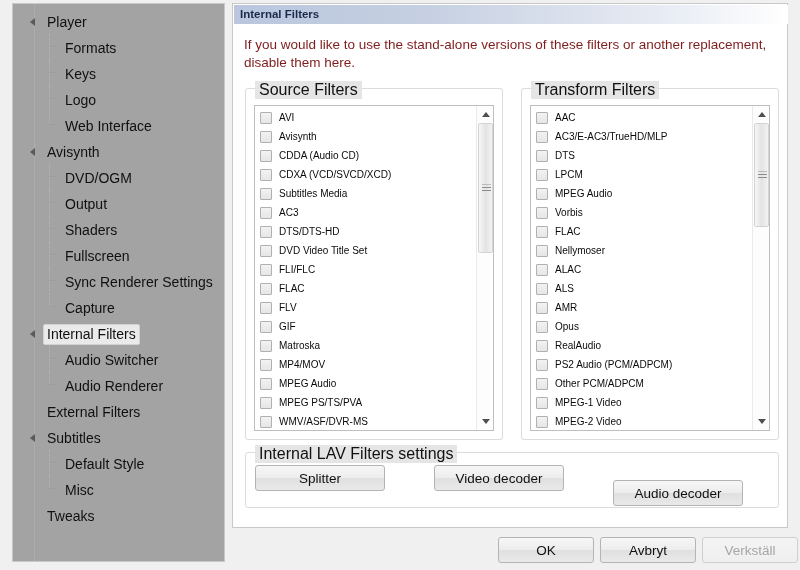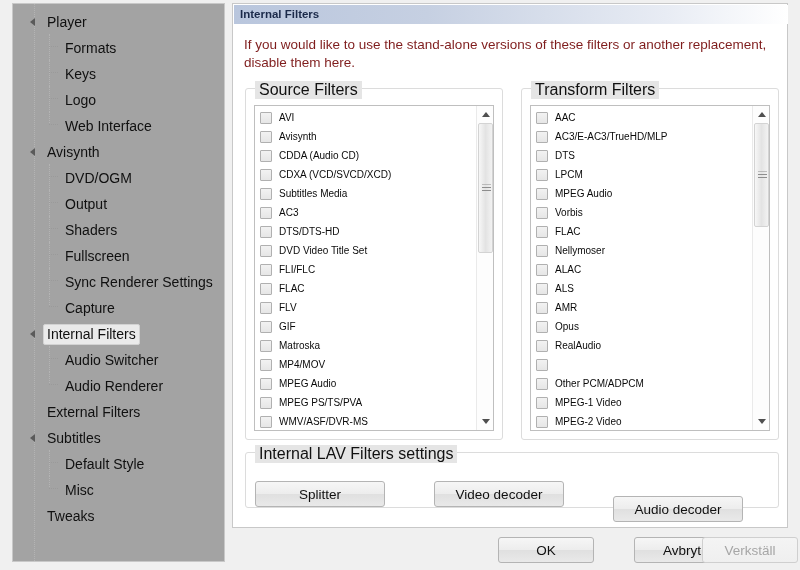--- a/index.html
+++ b/index.html
@@ -205,29 +205,29 @@
     font-size: 13.5px;
     color: #101010;
     text-align: center;
     cursor: default;
     display: flex;
     align-items: center;
     justify-content: center;
   }
   .btn.disabled { color: #a6a6a6; border-color: #cfcfcf;
     background: linear-gradient(to bottom, #f4f4f4, #efefef); }
-  .lav-btn { position: absolute; top: 28px; height: 26px; width: 130px; }
+  .lav-btn { position: absolute; top: 12px; height: 26px; width: 130px; }
   #btn-splitter { left: 9px; }
   #btn-video    { left: 188px; }
   #btn-audio    { left: 367px; margin-top: 15px; }
 
   
   .dlg-btn { position: absolute; top: 537px; width: 96px; height: 26px; }
   #btn-ok     { left: 498px; }
-  #btn-cancel { left: 600px; margin-left: 34px; }
+  #btn-cancel { left: 600px; }
   #btn-apply  { left: 702px; }
 </style>
 </head>
 <body>
 
 <div id="root">
 
   <div id="tree-panel">
     <div class="trunk"></div>
     <ul class="tree-list" id="tree-list">
@@ -398,20 +398,21 @@
             <div class="listitem">
               <span class="cbox"></span>
               <span>Opus</span>
             </div>
             <div class="listitem">
               <span class="cbox"></span>
               <span>RealAudio</span>
             </div>
             <div class="listitem">
               <span class="cbox"></span>
+              <span>PS2 Audio (PCM/ADPCM)</span>
             </div>
             <div class="listitem">
               <span class="cbox"></span>
               <span>Other PCM/ADPCM</span>
             </div>
             <div class="listitem">
               <span class="cbox"></span>
               <span>MPEG-1 Video</span>
             </div>
             <div class="listitem">

